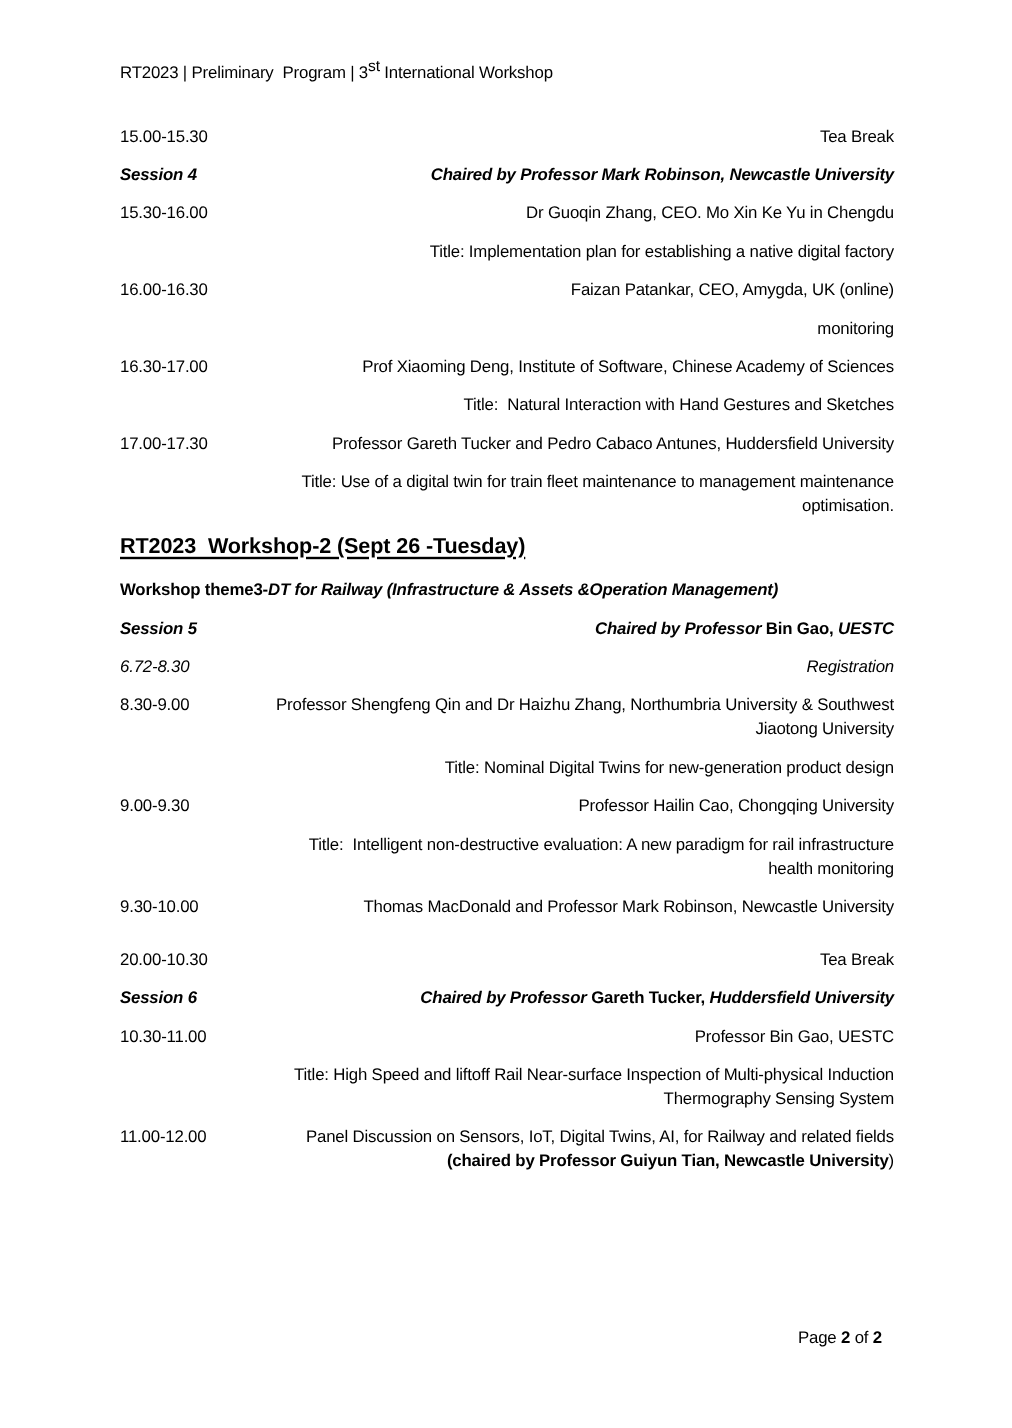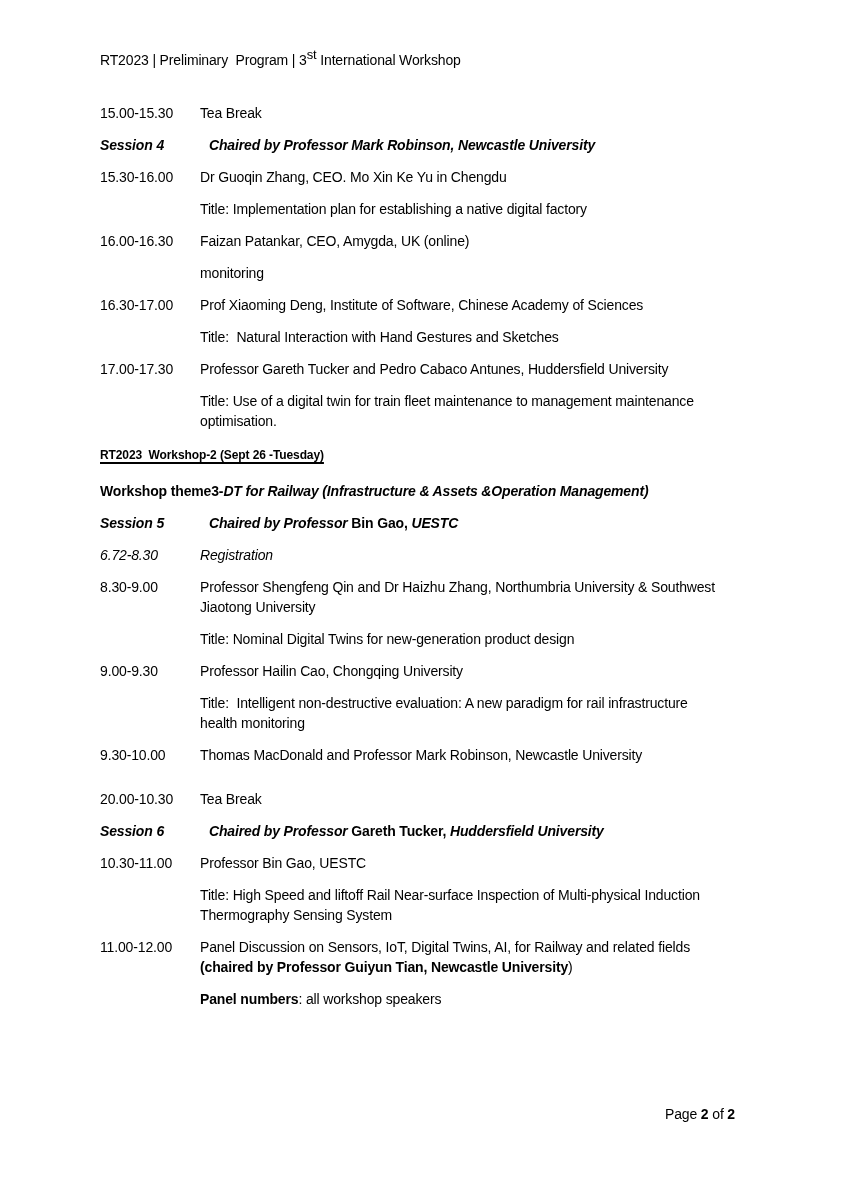--- a/index.html
+++ b/index.html
@@ -12,25 +12,25 @@
     color:#000000;
     letter-spacing:-0.15px;
     overflow:hidden;
   }
   .margins { padding:50px 98px 0 100px; }
   .hdr { line-height:20px; margin-bottom:33px; white-space:pre; }
   .row { display:flex; margin-bottom:12px; line-height:20px; }
   .row .time { flex:0 0 100px; width:100px; white-space:pre; }
   .row .content { flex:1; min-width:0; }
   .row.session .content { padding-left:9px; }
-  .line { white-space:pre; }
+  .line { white-space:pre;text-align:right; }
   .b { font-weight:bold; }
   .i { font-style:italic; }
   h2.heading {
-    font-size:12px; line-height:24px; font-weight:bold;
+    font-size:18px; line-height:24px; font-weight:bold;
     margin:0 0 14px 0;
     text-decoration:underline;
     text-underline-offset:3px;
     text-decoration-thickness:1.5px;
     white-space:pre;
     letter-spacing:-0.1px;
   }
   .theme { line-height:20px; margin-bottom:12px; white-space:pre; }
   .footer { position:absolute; top:1104px; right:108px; line-height:20px; white-space:pre; }
   sup { font-size:13px; line-height:0; }
@@ -177,22 +177,16 @@
             <div class="line"><span class="">Thermography Sensing System</span></div>
           </div>
         </div>
         <div class="row">
           <div class="time"><span class="">11.00-12.00</span></div>
           <div class="content">
             <div class="line"><span class="">Panel Discussion on Sensors, IoT, Digital Twins, AI, for Railway and related fields</span></div>
             <div class="line"><span class="b ">(chaired by Professor Guiyun Tian, Newcastle University</span><span class="">)</span></div>
           </div>
         </div>
-        <div class="row">
-          <div class="time"></div>
-          <div class="content">
-            <div class="line"><span class="b ">Panel numbers</span><span class="">: all workshop speakers</span></div>
-          </div>
-        </div>
       </div>
   </div>
   <div class="footer"><span class="">Page </span><span class="b ">2</span><span class=""> of </span><span class="b ">2</span></div>
 </div>
 
 </body></html>

